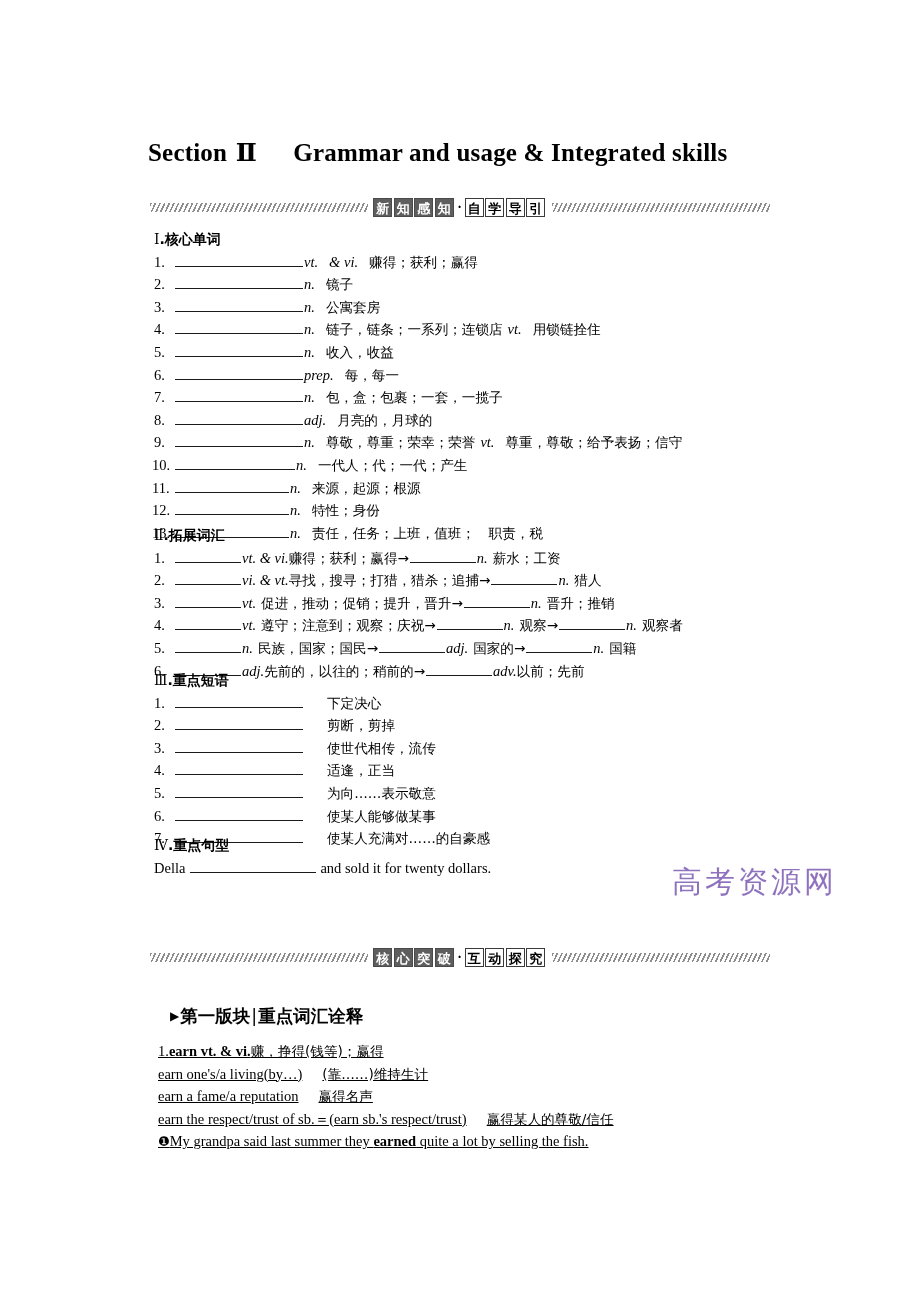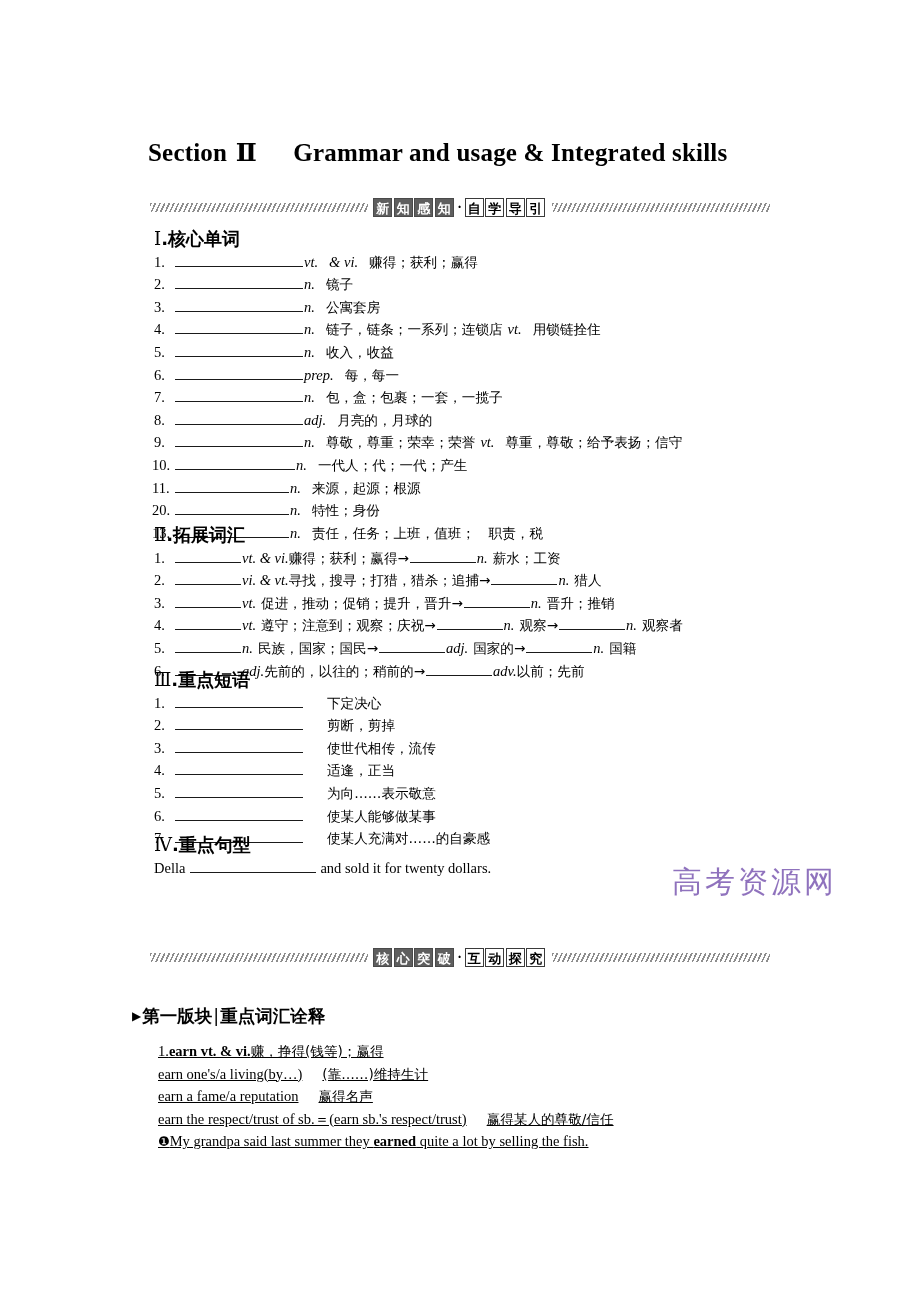--- a/index.html
+++ b/index.html
@@ -98,21 +98,21 @@
   
   .block {
     position: absolute;
     left: 148px;
     font-size: 14.5px;
     line-height: 22.6px;
   }
   .grp-head {
     font-family: "DejaVu Sans", "Liberation Sans", sans-serif;
     font-weight: bold;
-    font-size: 18px;
+    font-size: 14px;
     white-space: nowrap;
     padding-left: 6px;
   }
   .grp-head .rn {
     font-family: "DejaVu Serif", "Liberation Serif", serif;
     font-weight: normal;
   }
 
   .row {
     display: flex;
@@ -322,21 +322,21 @@
 
     <div class="row">
       <span class="idx wide">11.</span>
       <span class="blank b-core" style="width:114px;"></span>
       <span class="pos">n.</span>
         <span class="sp-m"></span>
       <span class="cn">来源，起源；根源</span>
     </div>
 
     <div class="row">
-      <span class="idx wide">20.</span>
+      <span class="idx wide">12.</span>
       <span class="blank b-core" style="width:114px;"></span>
       <span class="pos">n.</span>
         <span class="sp-m"></span>
       <span class="cn">特性；身份</span>
     </div>
 
     <div class="row">
       <span class="idx wide">13.</span>
       <span class="blank b-core" style="width:114px;"></span>
       <span class="pos">n.</span>
@@ -493,21 +493,21 @@
       <span class="chip dark">破</span>
       <span class="chip-dot">·</span>
       <span class="chip light">互</span>
       <span class="chip light">动</span>
       <span class="chip light">探</span>
       <span class="chip light">究</span>
     </div>
     <div class="hatch"></div>
   </div>
 
-  <div class="module-head" style="top:1004px;">
+  <div class="module-head" style="top:1004px;margin-left:38px;">
     <span class="tri">▶</span><span>第一版块</span><span class="bar">|</span><span>重点词汇诠释</span>
   </div>
 
   <div class="expl" style="top:1040px;text-decoration:underline;">
     <div class="ln">
       <span>1.</span><b>earn vt. &amp; vi.</b><span class="cn">赚，挣得(钱等)；赢得</span>
     </div>
     <div class="ln">
       <span>earn one's/a living(by…)</span><span class="sp-l"></span><span class="cn">(靠……)维持生计</span>
     </div>

